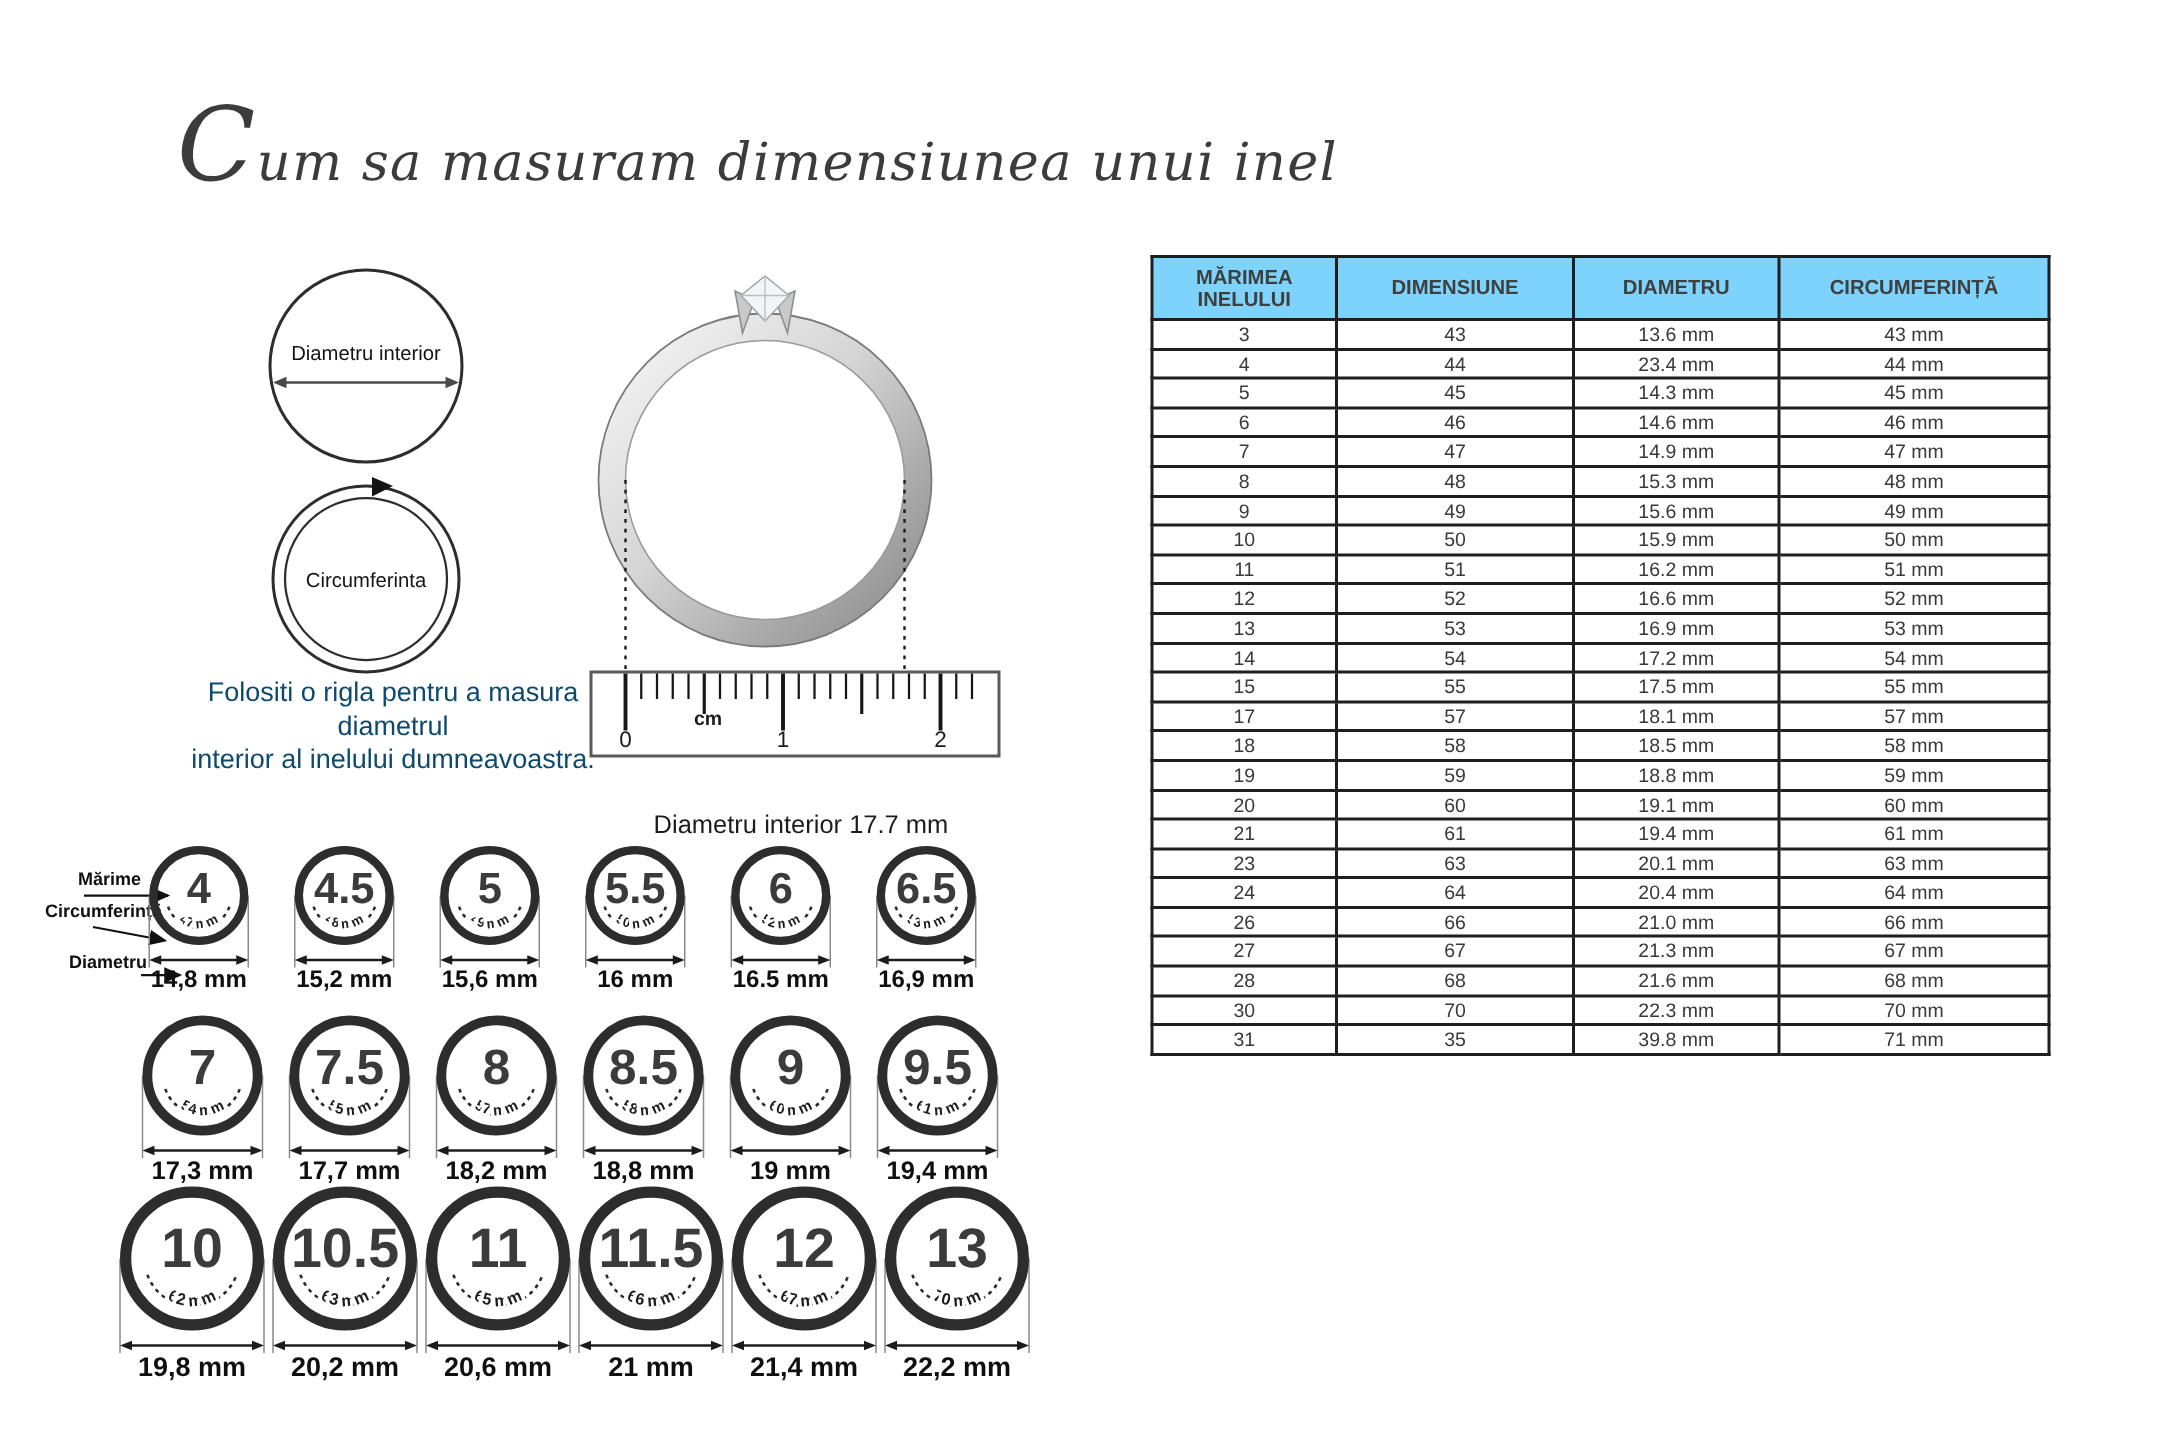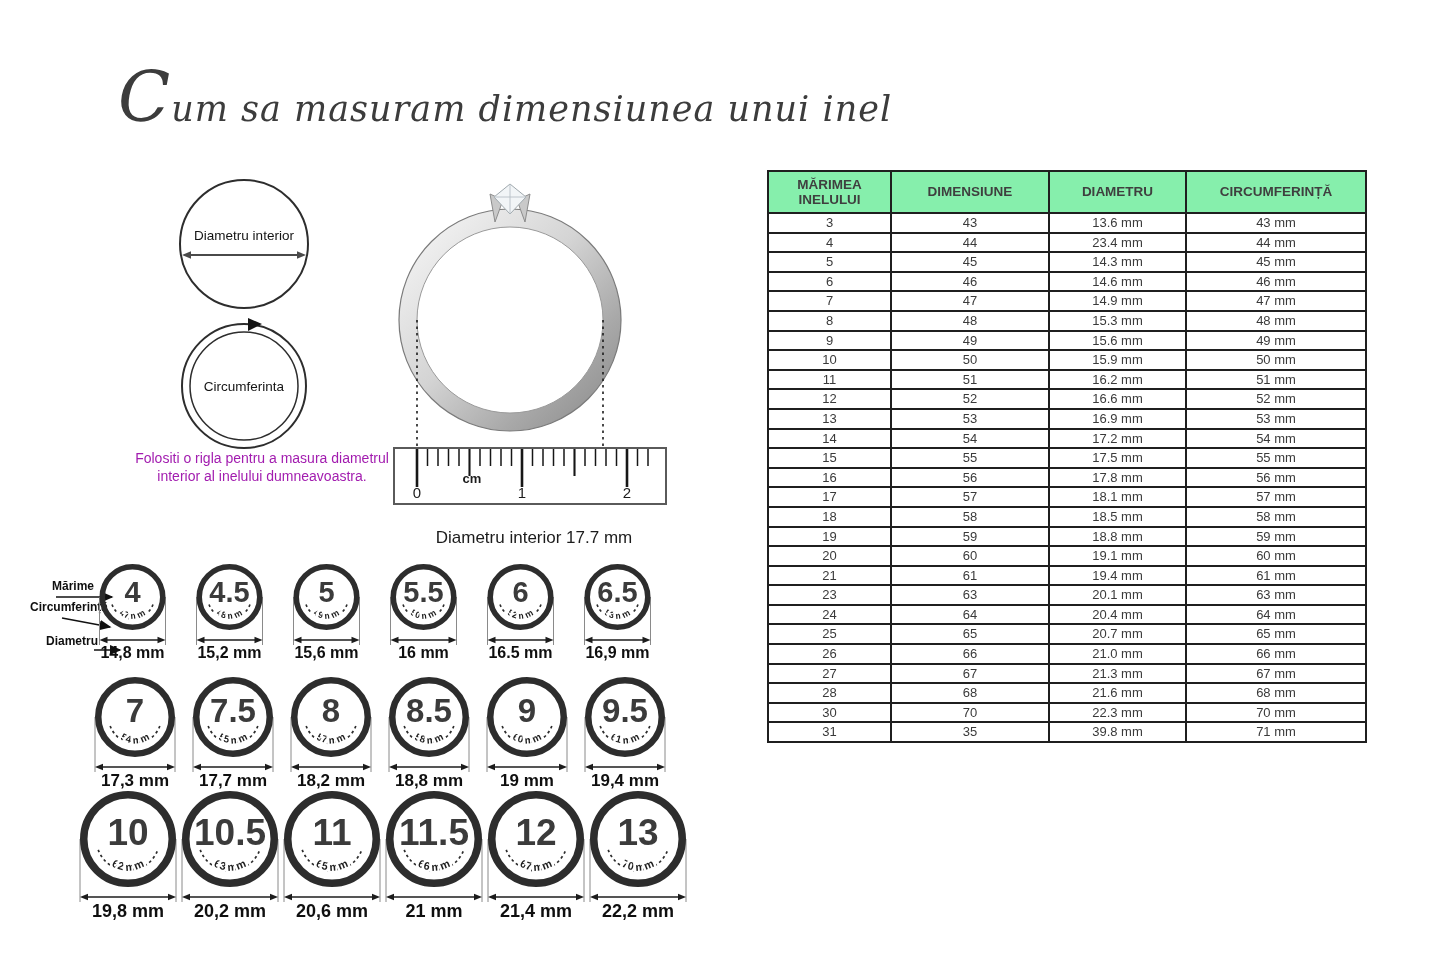--- a/index.html
+++ b/index.html
@@ -2,32 +2,32 @@
 <html><head>
 <meta charset="utf-8">
 <style>
   html,body{margin:0;padding:0;background:#ffffff;}
   .page{position:relative;width:1445px;height:968px;background:#ffffff;
         font-family:"Liberation Sans",sans-serif;overflow:hidden;}
   .title{position:absolute;left:118px;top:74px;font-family:"DejaVu Serif",serif;
          font-style:italic;font-size:35px;color:#3c3c3c;letter-spacing:1px;white-space:nowrap;}
   .title::first-letter{font-size:1.95em;line-height:.7;}
   .instruction{position:absolute;left:118px;top:450px;width:288px;text-align:center;
-               font-size:14px;line-height:1.25;color:#a21caf;}
-  .caption{position:absolute;left:396px;top:528px;width:276px;text-align:center;
+               font-size:18px;line-height:1.25;color:#0c4a6e;}
+  .caption{position:absolute;left:396px;top:540px;width:276px;text-align:center;
            font-size:17px;color:#1c1c1c;}
   .legend-label{position:absolute;font-size:12px;font-weight:bold;color:#0f0f0f;white-space:nowrap;}
   #legend-arrows{position:absolute;left:0;top:570px;pointer-events:none;}
   #diagram-svg{position:absolute;left:156px;top:174px;}
   #ring-svg{position:absolute;left:392px;top:180px;}
   #circle-grid{position:absolute;left:0;top:0;width:1445px;height:968px;}
   #circle-grid svg{overflow:visible;}
   #size-table{position:absolute;left:767px;top:170px;width:598px;
               border-collapse:collapse;table-layout:fixed;}
-  #size-table th{background:#86efac;border:2px solid #1f1f1f;height:40px;padding:0 2px;
+  #size-table th{background:#7dd3fc;border:2px solid #1f1f1f;height:40px;padding:0 2px;
                  font-size:13.5px;font-weight:bold;line-height:1.12;color:#3f3f3f;text-align:center;}
   #size-table td{border:2px solid #1f1f1f;height:17.6px;padding:0;font-size:13px;
                  line-height:17.6px;color:#3a3a3a;text-align:center;}
 </style>
 </head>
 <body>
 
 <div class="page">
 
   <div class="title">Cum sa masuram dimensiunea unui inel</div>
@@ -445,26 +445,20 @@
           <td>17.2 mm</td>
           <td>54 mm</td>
         </tr>
         <tr>
           <td>15</td>
           <td>55</td>
           <td>17.5 mm</td>
           <td>55 mm</td>
         </tr>
         <tr>
-          <td>16</td>
-          <td>56</td>
-          <td>17.8 mm</td>
-          <td>56 mm</td>
-        </tr>
-        <tr>
           <td>17</td>
           <td>57</td>
           <td>18.1 mm</td>
           <td>57 mm</td>
         </tr>
         <tr>
           <td>18</td>
           <td>58</td>
           <td>18.5 mm</td>
           <td>58 mm</td>
@@ -493,26 +487,20 @@
           <td>20.1 mm</td>
           <td>63 mm</td>
         </tr>
         <tr>
           <td>24</td>
           <td>64</td>
           <td>20.4 mm</td>
           <td>64 mm</td>
         </tr>
         <tr>
-          <td>25</td>
-          <td>65</td>
-          <td>20.7 mm</td>
-          <td>65 mm</td>
-        </tr>
-        <tr>
           <td>26</td>
           <td>66</td>
           <td>21.0 mm</td>
           <td>66 mm</td>
         </tr>
         <tr>
           <td>27</td>
           <td>67</td>
           <td>21.3 mm</td>
           <td>67 mm</td>

